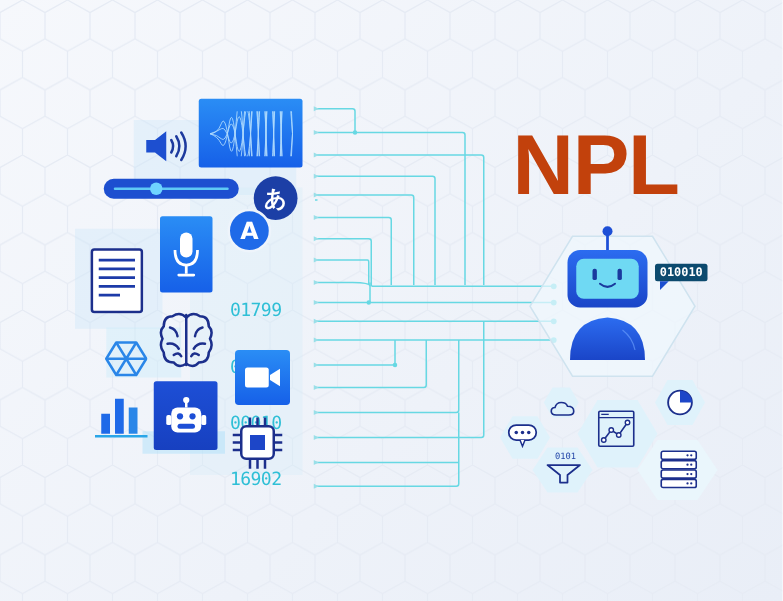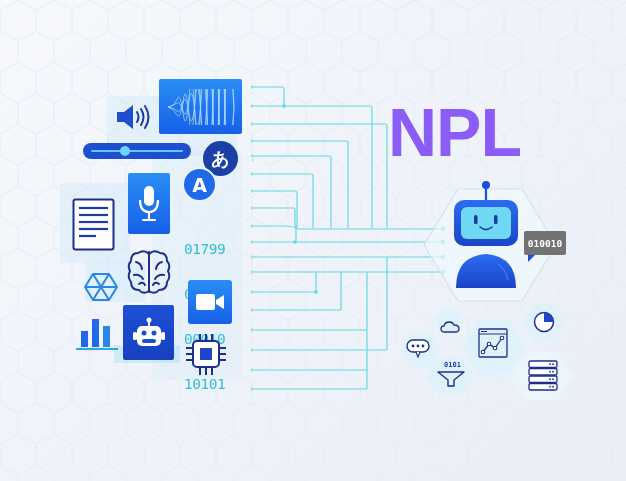--- a/index.html
+++ b/index.html
@@ -22,43 +22,43 @@
     background: linear-gradient(180deg, #1d4fd6 0%, #1740c0 100%);
     display:flex; align-items:center; justify-content:center;
   }
   .binary {
     position:absolute; color:#2fbfd6;
     font-family: "DejaVu Sans Mono", monospace;
     font-size:14.5px; line-height:15px; letter-spacing:-0.5px;
     white-space:pre;
   }
   .title {
-    position:absolute; left:388px; top:98px;
+    position:absolute; left:410px; top:98px;
     font-family: "Liberation Sans", sans-serif; font-weight:bold;
-    font-size:68px; line-height:68px; color:#8b5cf6; letter-spacing:-1px;
+    font-size:68px; line-height:68px; color:#c2410c; letter-spacing:-1px;
   }
   .lang-circle {
     position:absolute; border-radius:50%;
     display:flex; align-items:center; justify-content:center;
     color:#fff; font-weight:bold; font-family:"DejaVu Sans", sans-serif;
   }
   .bubble {
-    position:absolute; left:524px; top:211px; width:42px; height:24px;
-    background:#737373; border-radius:2px; color:#fff;
+    position:absolute; left:524px; top:211px; width:42px; height:14px;
+    background:#0c4a6e; border-radius:2px; color:#fff;
     font-family:"DejaVu Sans Mono", monospace; font-size:9.5px; font-weight:bold;
-    display:flex; align-items:center; justify-content:center;margin-top:20px;
+    display:flex; align-items:center; justify-content:center;
   }
   .bubble::after {
     content:""; position:absolute; left:4px; bottom:-7px;
     border-left:0 solid transparent; border-right:7px solid transparent;
     border-top:7px solid #1c4fd0;
   }
   .funnel-text {
     position:absolute; font-family:"DejaVu Sans Mono", monospace;
-    font-size:7px; color:#2346a8; font-weight:bold;
+    font-size:7px; color:#2346a8; font-weight:normal;
   }
 </style>
 </head>
 <body>
 
 <svg class="bg-pattern" width="626" height="481">
   <defs>
     <pattern id="hexp" width="36" height="62" patternUnits="userSpaceOnUse">
       <path d="M18 0 L36 10 L36 31 L18 41 L0 31 L0 10 Z M18 41 L18 62" fill="none" stroke="#e6ebf4" stroke-width="1"></path>
     </pattern>
@@ -115,21 +115,21 @@
     <line x1="7" y1="24" x2="36" y2="24"></line>
     <line x1="7" y1="31" x2="36" y2="31"></line>
     <line x1="7" y1="38" x2="24" y2="38"></line>
   </g>
 </svg>
 
 <div class="binary" style="left:184px;top:212px;">
   <div>01799</div>
   <div>00110</div>
   <div>00010</div>
-  <div>10101</div>
+  <div>16902</div>
 </div>
 
 <svg class="abs" style="left:126px;top:248px;" width="46" height="48" viewBox="0 0 46 48">
   <g fill="none" stroke="#1c2f8c" stroke-width="2" stroke-linecap="round">
     <path d="M23 4 V44"></path>
     <path d="M23 6 Q18 1 12 5 Q5 5 5 13 Q1 17 4 23 Q1 29 5 34 Q5 42 13 42 Q17 47 23 43"></path>
     <path d="M23 6 Q28 1 34 5 Q41 5 41 13 Q45 17 42 23 Q45 29 41 34 Q41 42 33 42 Q29 47 23 43"></path>
     <path d="M10 14 Q15 15 16 21"></path>
       <path d="M8 27 Q14 26 17 31"></path>
       <path d="M13 36 Q17 33 19 37"></path>

